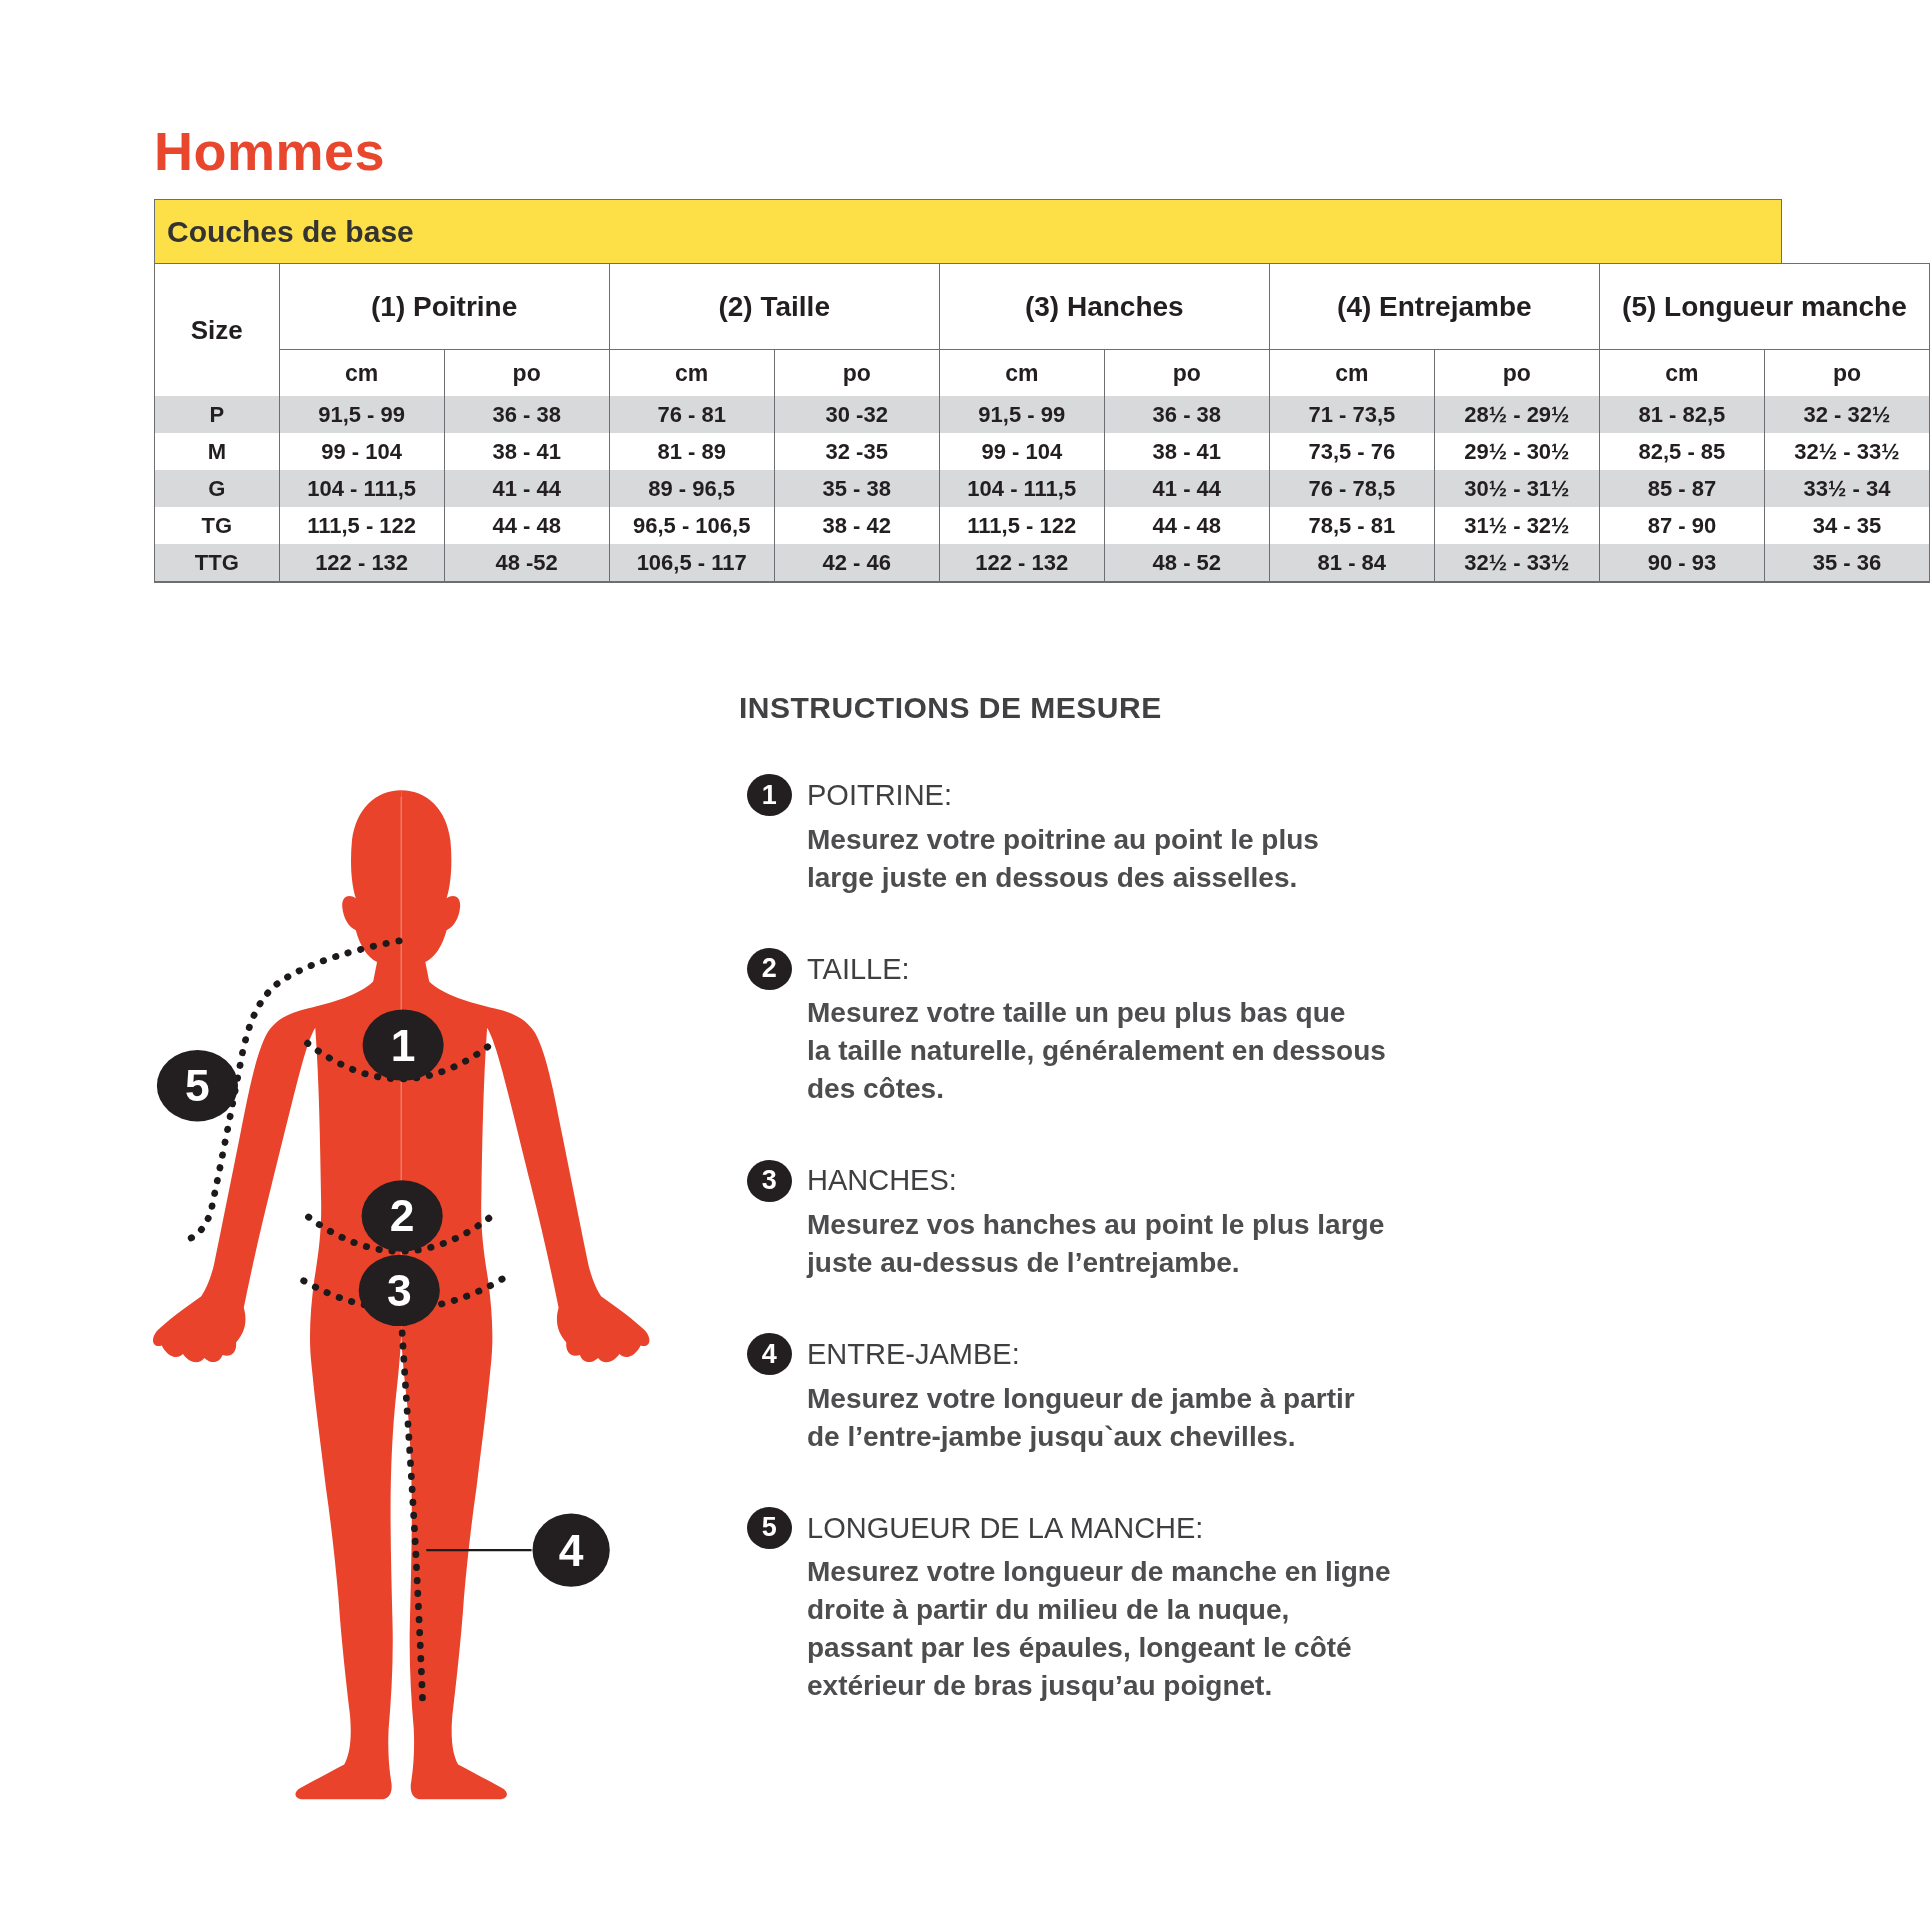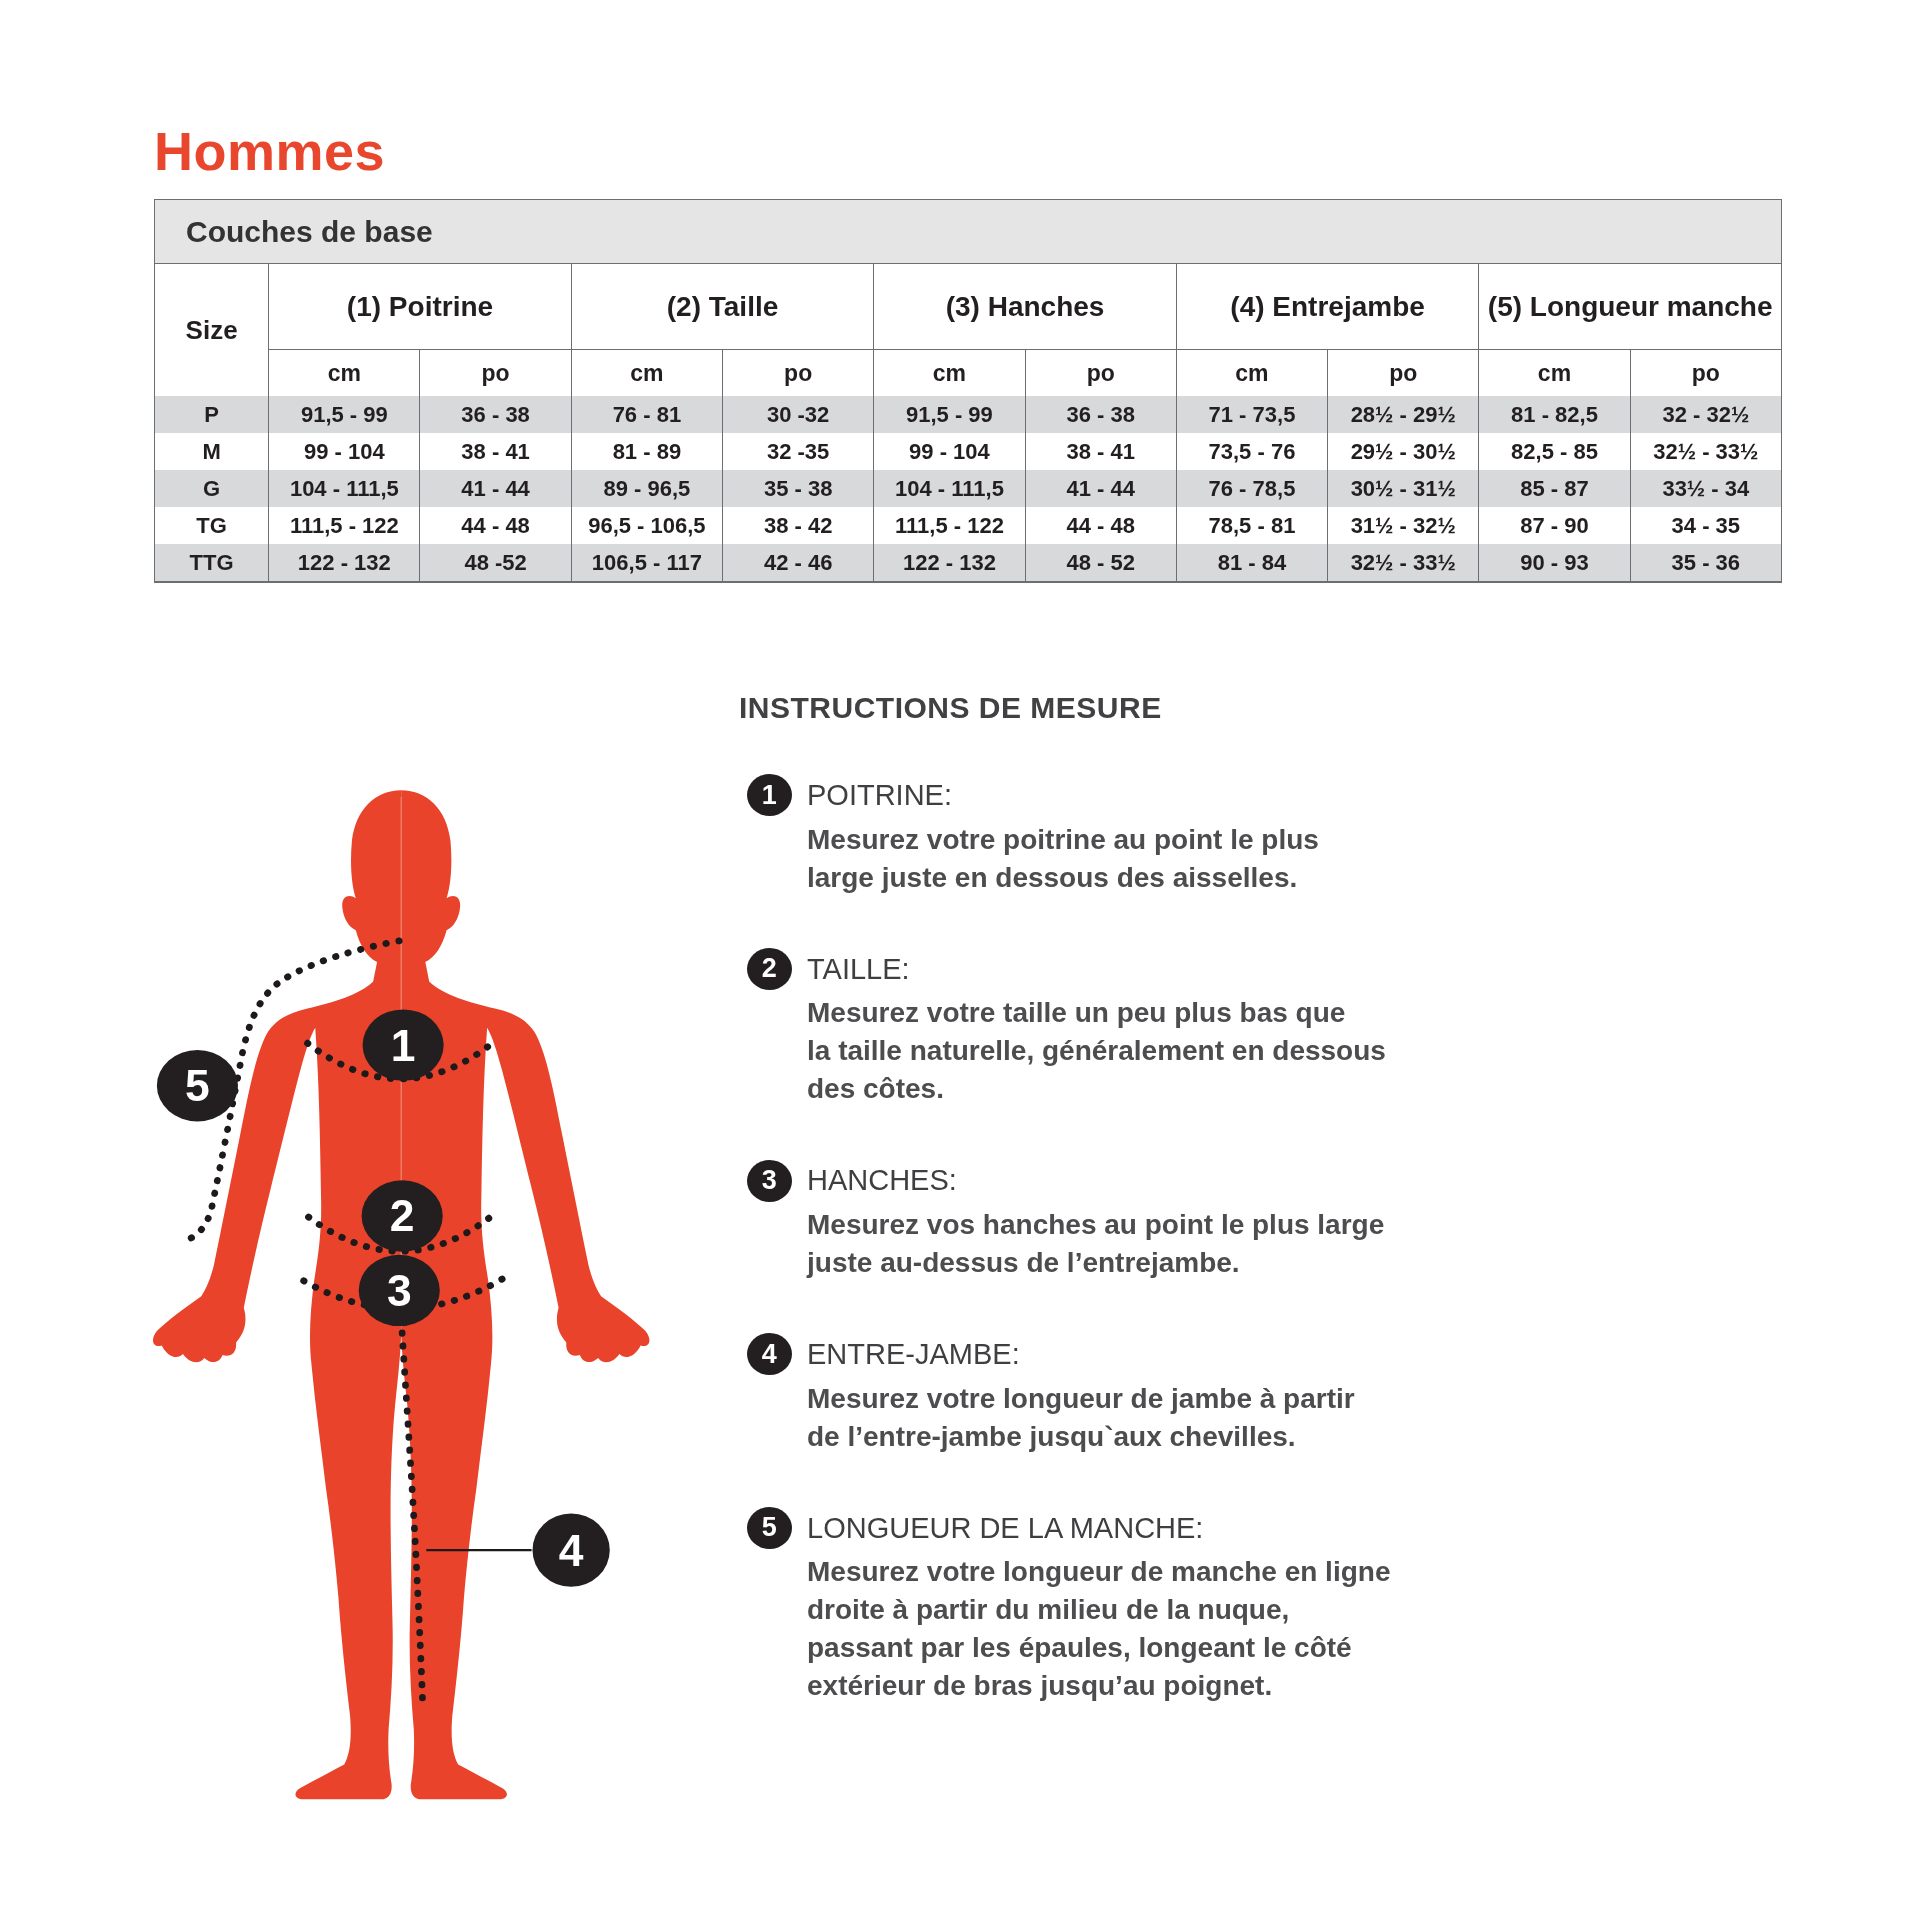--- a/index.html
+++ b/index.html
@@ -9,26 +9,26 @@
   }
   
   .page-title{
     position:absolute;left:154px;top:120px;
     font-size:54px;font-weight:bold;color:#E8472E;letter-spacing:0.5px;
   }
   
   .table-banner{
     position:absolute;left:154px;top:199px;width:1628px;height:66px;
     border:1.9px solid #6D6E71;box-sizing:border-box;
-    display:flex;align-items:center;padding-left:31px;
-    font-size:30px;font-weight:bold;color:#333333;background:#e5e5e5;
+    display:flex;align-items:center;padding-left:12px;
+    font-size:30px;font-weight:bold;color:#333333;background:#fde047;
   }
   
   .size-table{
-    position:absolute;left:154px;top:263px;width:1628px;
+    position:absolute;left:154px;top:263px;width:1776px;
     border-collapse:collapse;table-layout:fixed;background:#fff;
   }
   .size-table th,.size-table td{
     border-left:1.9px solid #6D6E71;border-right:1.9px solid #6D6E71;
     text-align:center;vertical-align:middle;padding:0;
     font-weight:bold;color:#231F20;
   }
   .size-table{border:1.9px solid #6D6E71;border-bottom:2.9px solid #6D6E71;}
   .size-table .group-row th{height:85px;font-size:28px;border-bottom:1.9px solid #6D6E71;}
   .size-table th.size-head{font-size:26px;border-bottom:none;}

